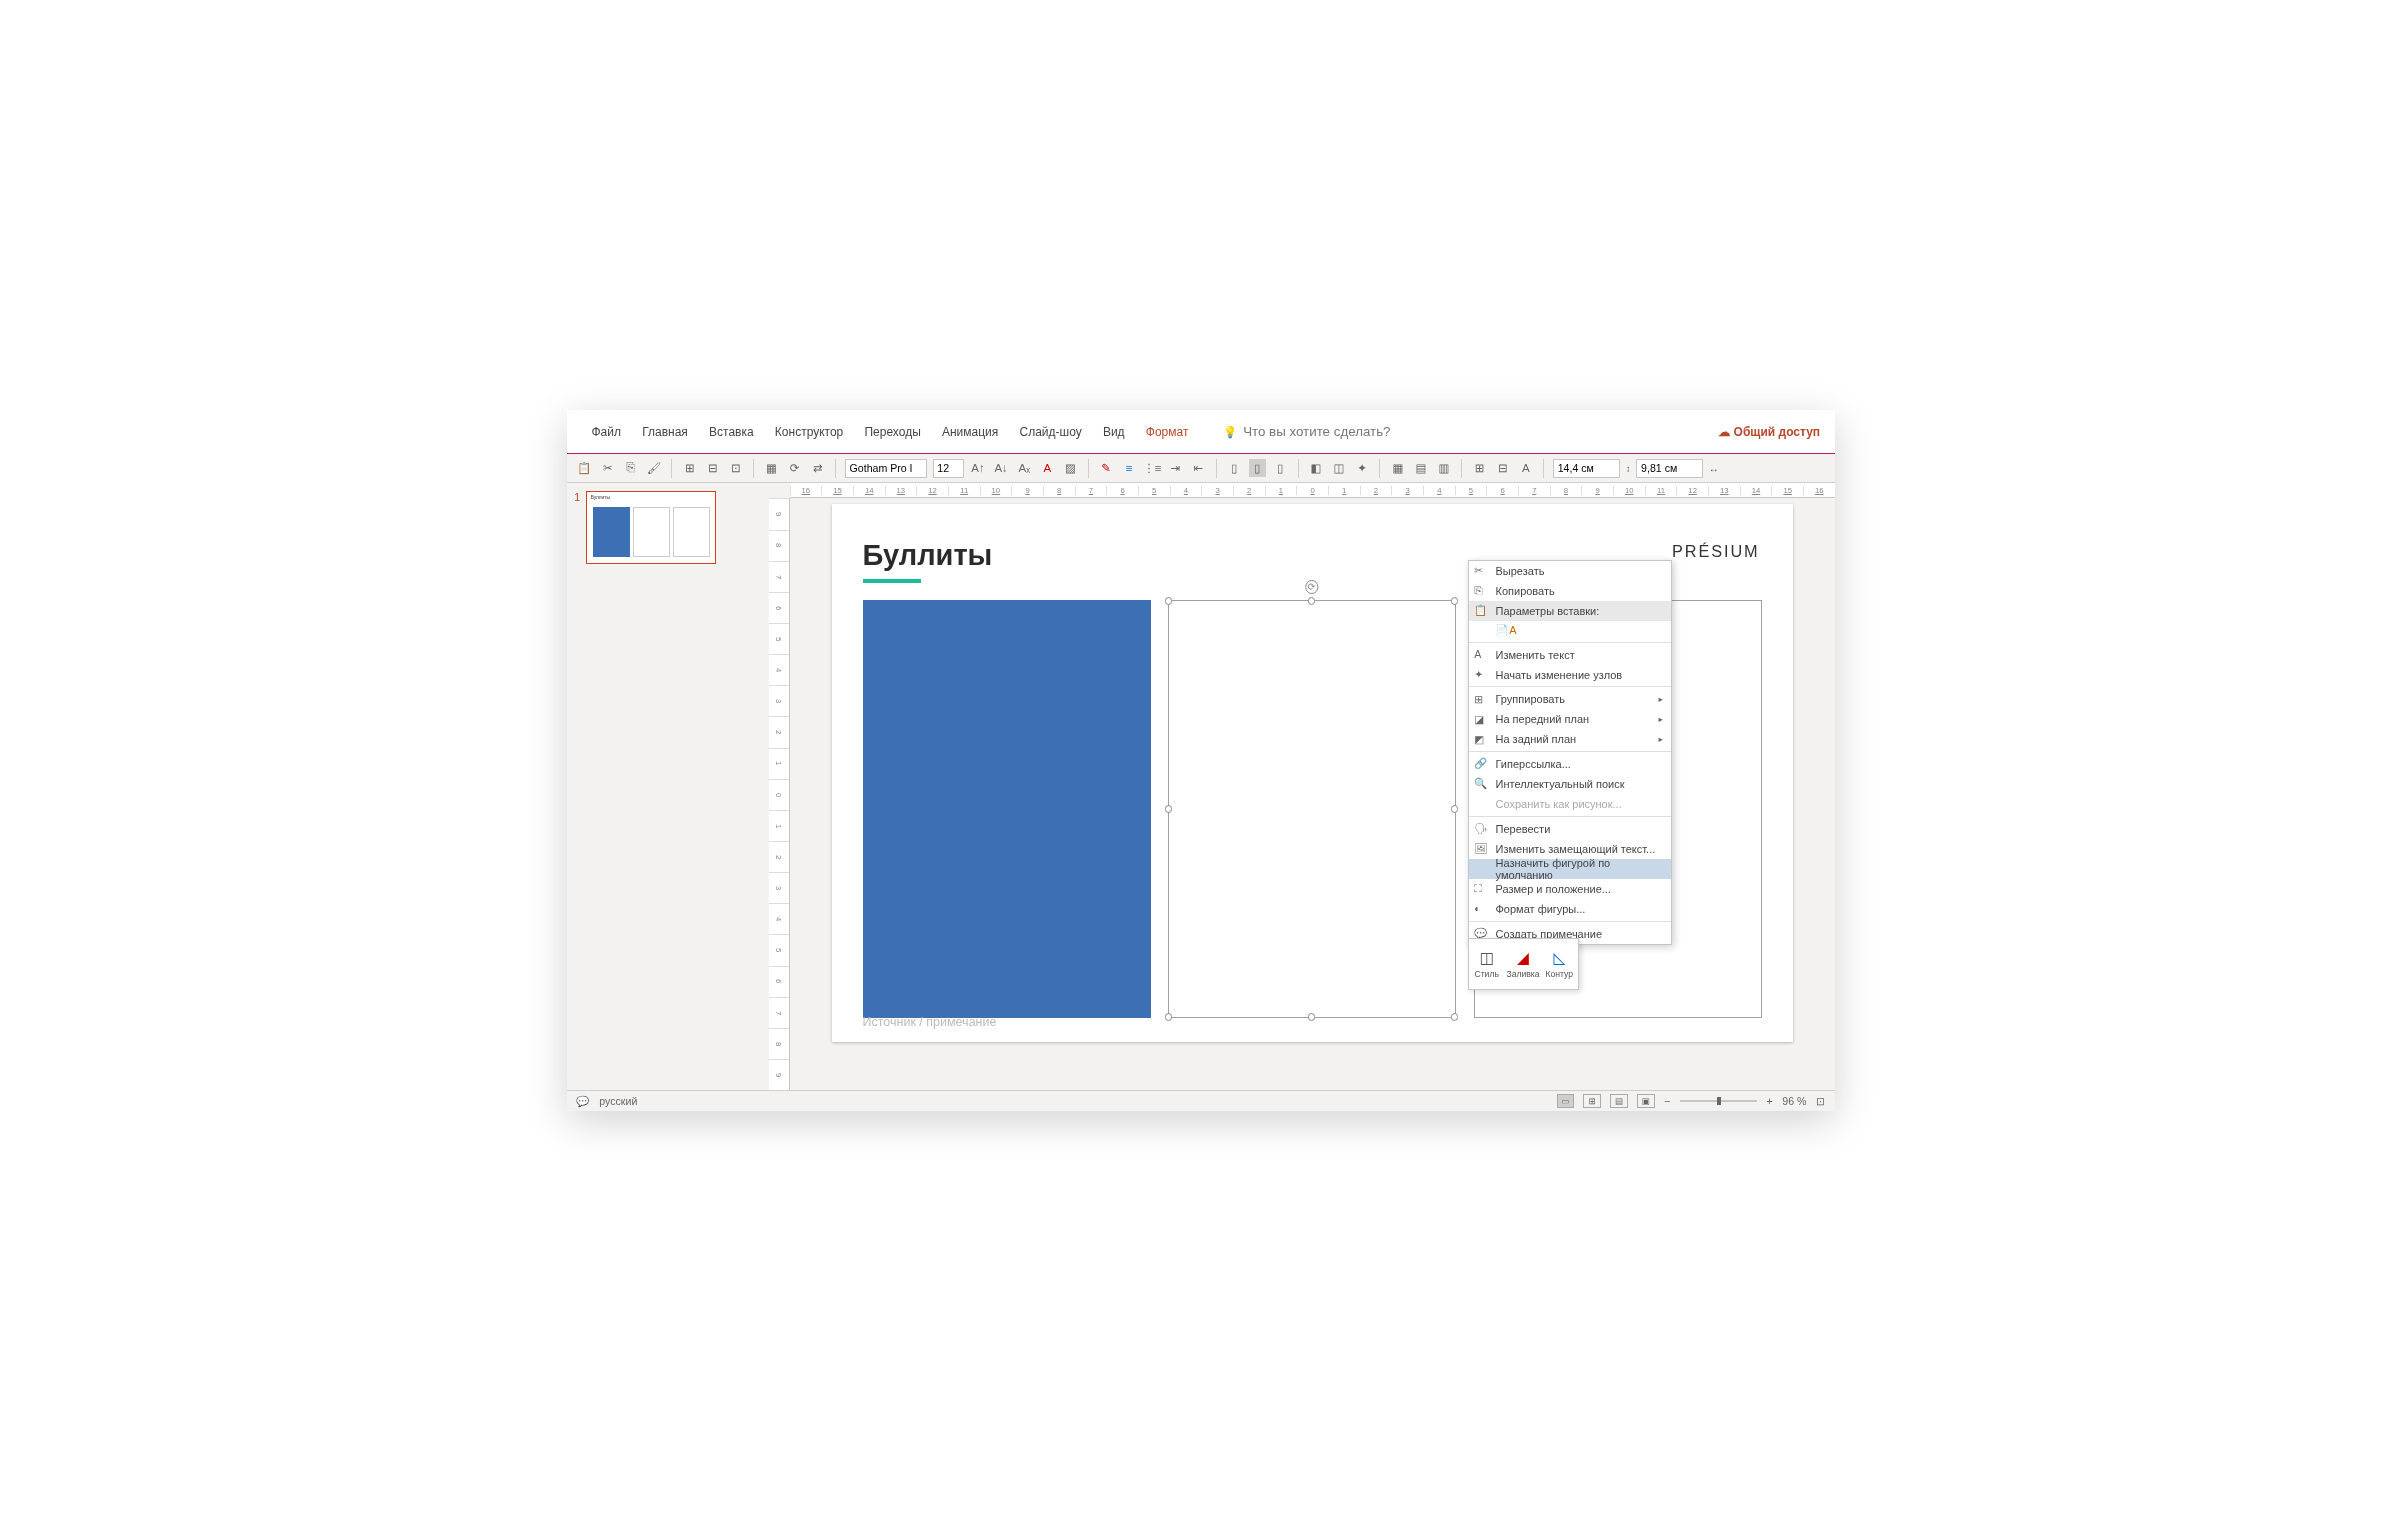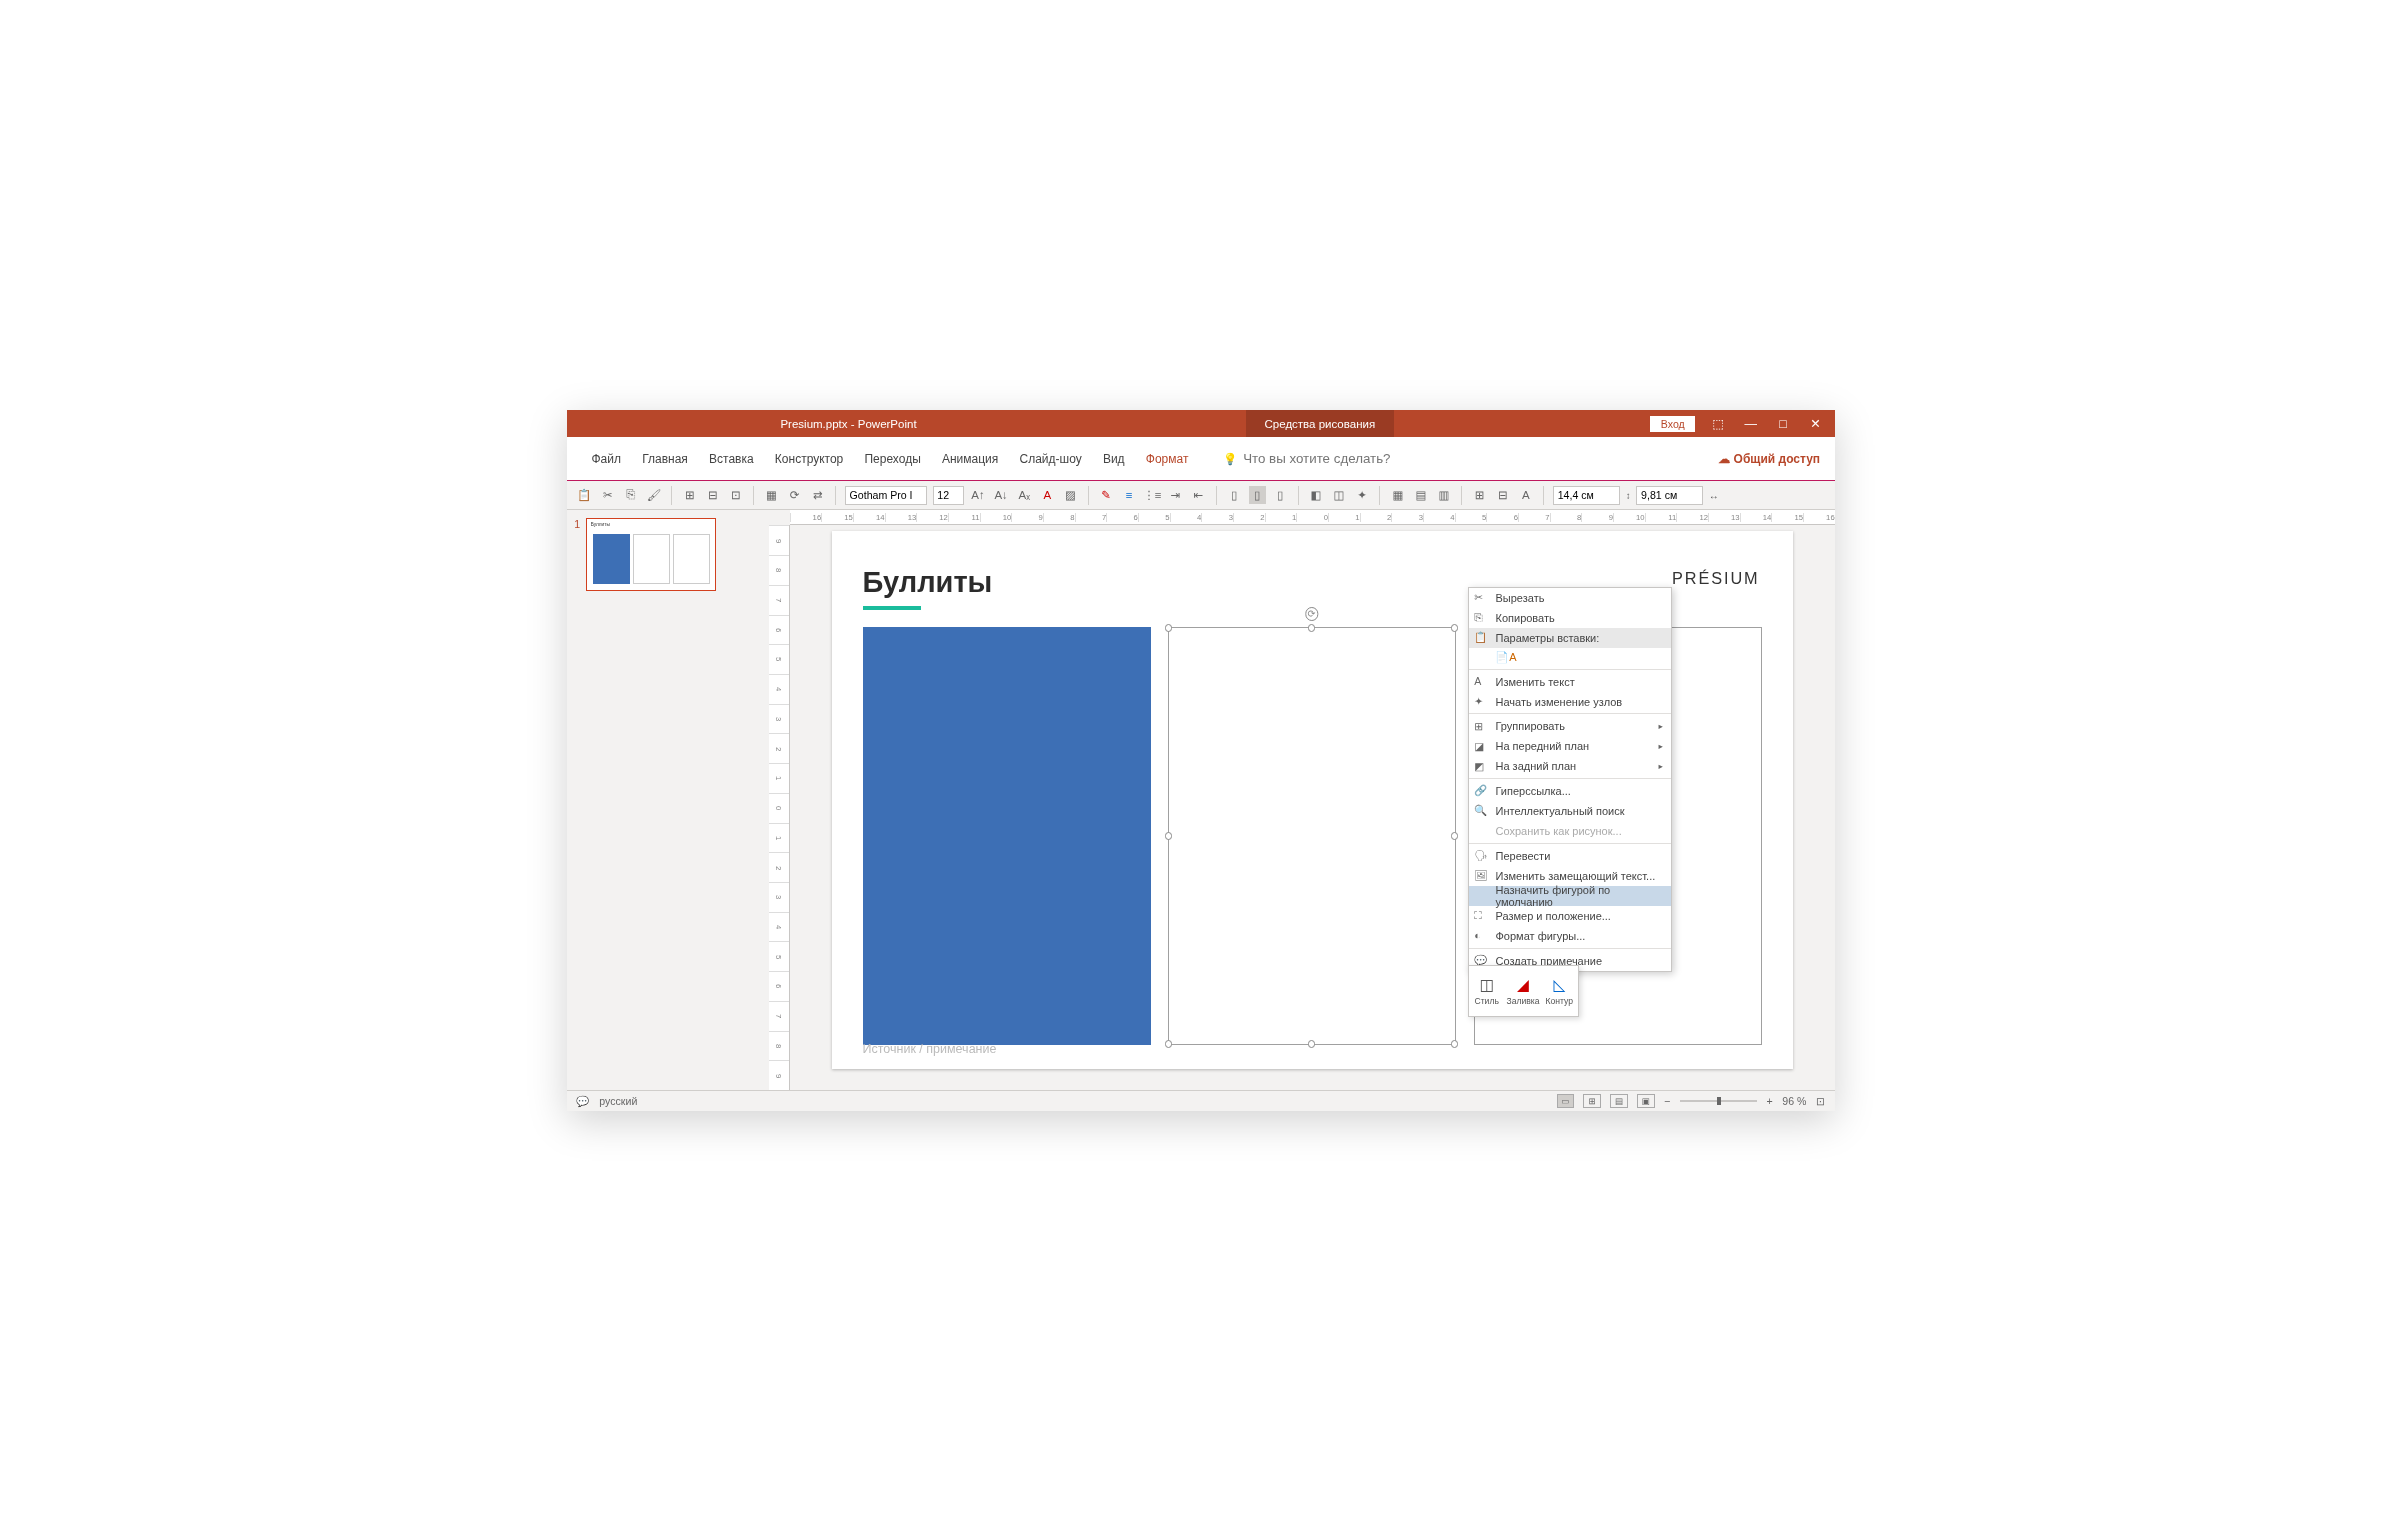--- a/index.html
+++ b/index.html
@@ -27,21 +27,21 @@
 .workarea { flex:1; display:flex; min-height:0; }
 .thumbs { width:202px; background:#f3f2f1; padding:7.7px; }
 .thumb-wrap { display:flex; gap:5.8px; }
 .thumb-num { font-size:10.6px; color:#b7472a; }
 .thumb { width:130px; height:73px; background:#fff; border:1.9px solid #d2401e; padding:3.8px; position:relative; }
 .thumb .th-title { font-size:4.8px; color:#333; }
 .thumb .th-rect { position:absolute; top:15.4px; left:5.8px; width:37px; height:50px; background:#3d6fb5; }
 .thumb .th-box { position:absolute; border:1px solid #ccc; }
 .canvas-area { flex:1; position:relative; background:#f3f2f1; }
 .ruler-h { position:absolute; top:0; left:21px; right:0; height:15.4px; background:#fff; border-bottom:1px solid #c8c6c4; font-size:7.7px; color:#888; display:flex; align-items:center; overflow:hidden; }
-.ruler-h span { flex:1; text-align:right; border-left:1px solid #ddd; }
+.ruler-h span { flex:1; text-align:center; border-left:1px solid #ddd;text-decoration:underline; }
 .ruler-v { position:absolute; top:15.4px; left:0; width:21px; bottom:0; background:#fff; border-right:1px solid #c8c6c4; font-size:7.7px; color:#888; display:flex; flex-direction:column; }
 .ruler-v span { flex:1; display:flex; align-items:center; justify-content:center; border-top:1px solid #ddd; writing-mode:vertical-rl; }
 .slide-viewport { position:absolute; top:15.4px; left:21px; right:0; bottom:0; overflow:hidden; display:flex; justify-content:center; padding-top:5.8px; }
 .slide { width:961px; height:538px; background:#fff; box-shadow:0 1px 2.9px rgba(0,0,0,.25); position:relative; }
 .slide-title { position:absolute; top:35px; left:31px; font-size:29px; font-weight:700; color:#2b2b2b; }
 .title-underline { position:absolute; top:75px; left:31px; width:58px; height:3.8px; background:#1abc9c; }
 .logo { position:absolute; top:38px; right:33px; font-size:16.3px; letter-spacing:1.9px; color:#333; font-weight:500; }
 .blue-rect { position:absolute; top:96px; left:31px; width:288px; height:418px; background:#3d6fb5; }
 .sel-box { position:absolute; border:1px solid #a0a0a0; }
 .sel-box.middle { top:96px; left:336px; width:288px; height:418px; }
@@ -66,33 +66,20 @@
 .view-btn { width:17.3px; height:13.4px; border:1px solid #aaa; font-size:8.6px; display:flex; align-items:center; justify-content:center; }
 .view-btn.active { background:#d0cecb; }
 .zoom-slider { width:77px; height:2.9px; background:#c8c6c4; position:relative; }
 .zoom-slider .zs-thumb { position:absolute; left:48%; top:-2.9px; width:3.8px; height:8.6px; background:#666; }
 </style>
 </head>
 <body>
 
 <div class="window">
 
-  <div class="titlebar">
-    <div style="width:154px"></div>
-    <div class="title-center">Presium.pptx  -  PowerPoint</div>
-    <div class="tools-tab">Средства рисования</div>
-    <div style="flex:1"></div>
-    <div class="title-right">
-      <div class="signin-btn">Вход</div>
-      <div class="winbtn">⬚</div>
-      <div class="winbtn">—</div>
-      <div class="winbtn">□</div>
-      <div class="winbtn">✕</div>
-    </div>
-  </div>
 
   <div class="menubar">
     <div class="tab">Файл</div>
     <div class="tab">Главная</div>
     <div class="tab">Вставка</div>
     <div class="tab">Конструктор</div>
     <div class="tab">Переходы</div>
     <div class="tab">Анимация</div>
     <div class="tab">Слайд-шоу</div>
     <div class="tab">Вид</div>

